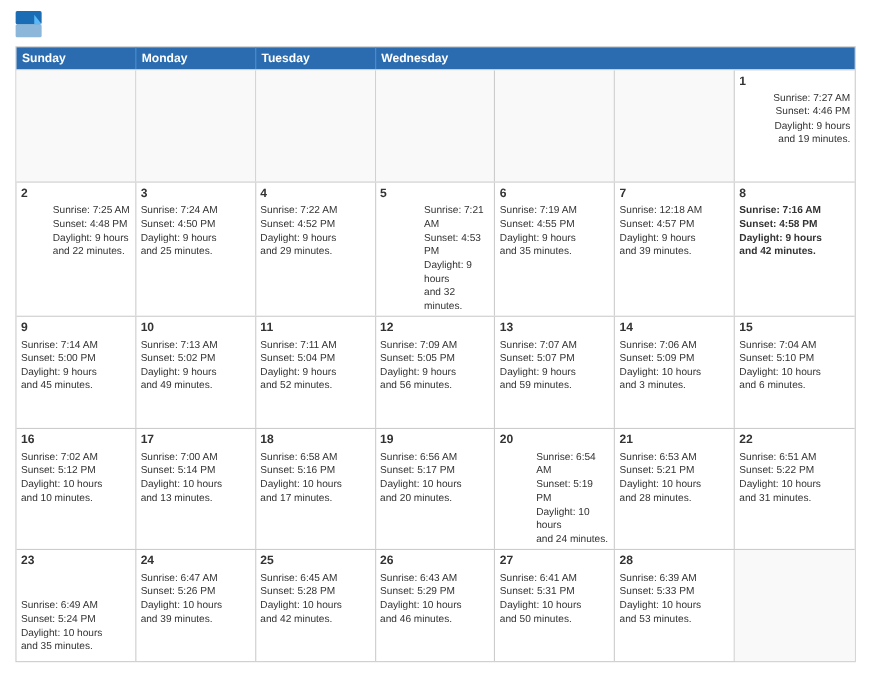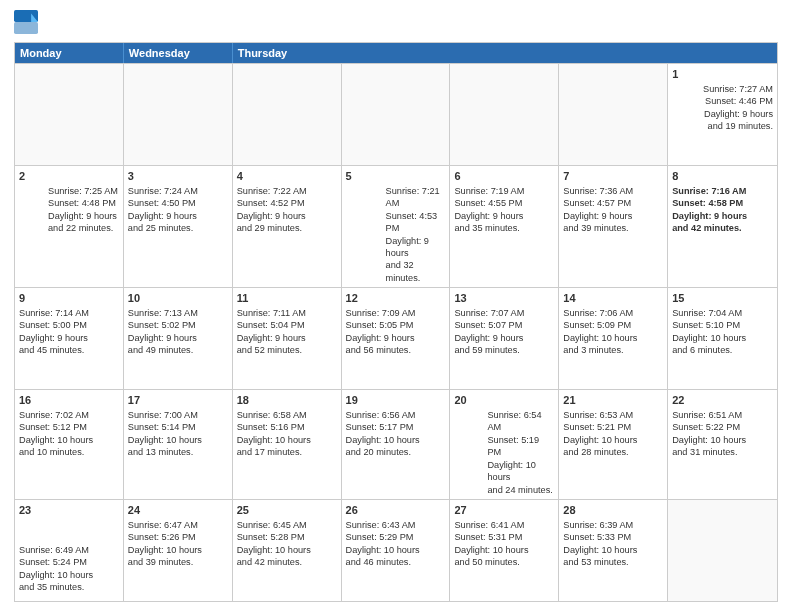--- a/index.html
+++ b/index.html
@@ -118,23 +118,24 @@
       </div>
     </div>
     <div class="title-block">
       <h1></h1>
       <h2></h2>
     </div>
   </div>
 
   <div class="calendar">
     <div class="cal-header" id="cal-header">
+        <div class="cal-header-cell">Sunday</div>
         <div class="cal-header-cell">Monday</div>
+        <div class="cal-header-cell">Tuesday</div>
         <div class="cal-header-cell">Wednesday</div>
-        <div class="cal-header-cell">Thursday</div>
       </div>
     <div class="cal-body" id="cal-body">
         <div class="cal-row">
           <div class="cal-cell empty"></div>
           <div class="cal-cell empty"></div>
           <div class="cal-cell empty"></div>
           <div class="cal-cell empty"></div>
           <div class="cal-cell empty"></div>
           <div class="cal-cell empty"></div>
           <div class="cal-cell">
@@ -176,21 +177,21 @@
           </div>
           <div class="cal-cell">
             <span class="day-num">6</span>
             <div class="info" style="white-space: pre-line;">Sunrise: 7:19 AM
 Sunset: 4:55 PM
 Daylight: 9 hours
 and 35 minutes.</div>
           </div>
           <div class="cal-cell">
             <span class="day-num">7</span>
-            <div class="info" style="white-space: pre-line;">Sunrise: 7:36 AM
+            <div class="info" style="white-space: pre-line;">Sunrise: 12:18 AM
 Sunset: 4:57 PM
 Daylight: 9 hours
 and 39 minutes.</div>
           </div>
           <div class="cal-cell">
             <span class="day-num">8</span>
             <div class="info" style="white-space: pre-line; font-weight: bold;">Sunrise: 7:16 AM
 Sunset: 4:58 PM
 Daylight: 9 hours
 and 42 minutes.</div>

